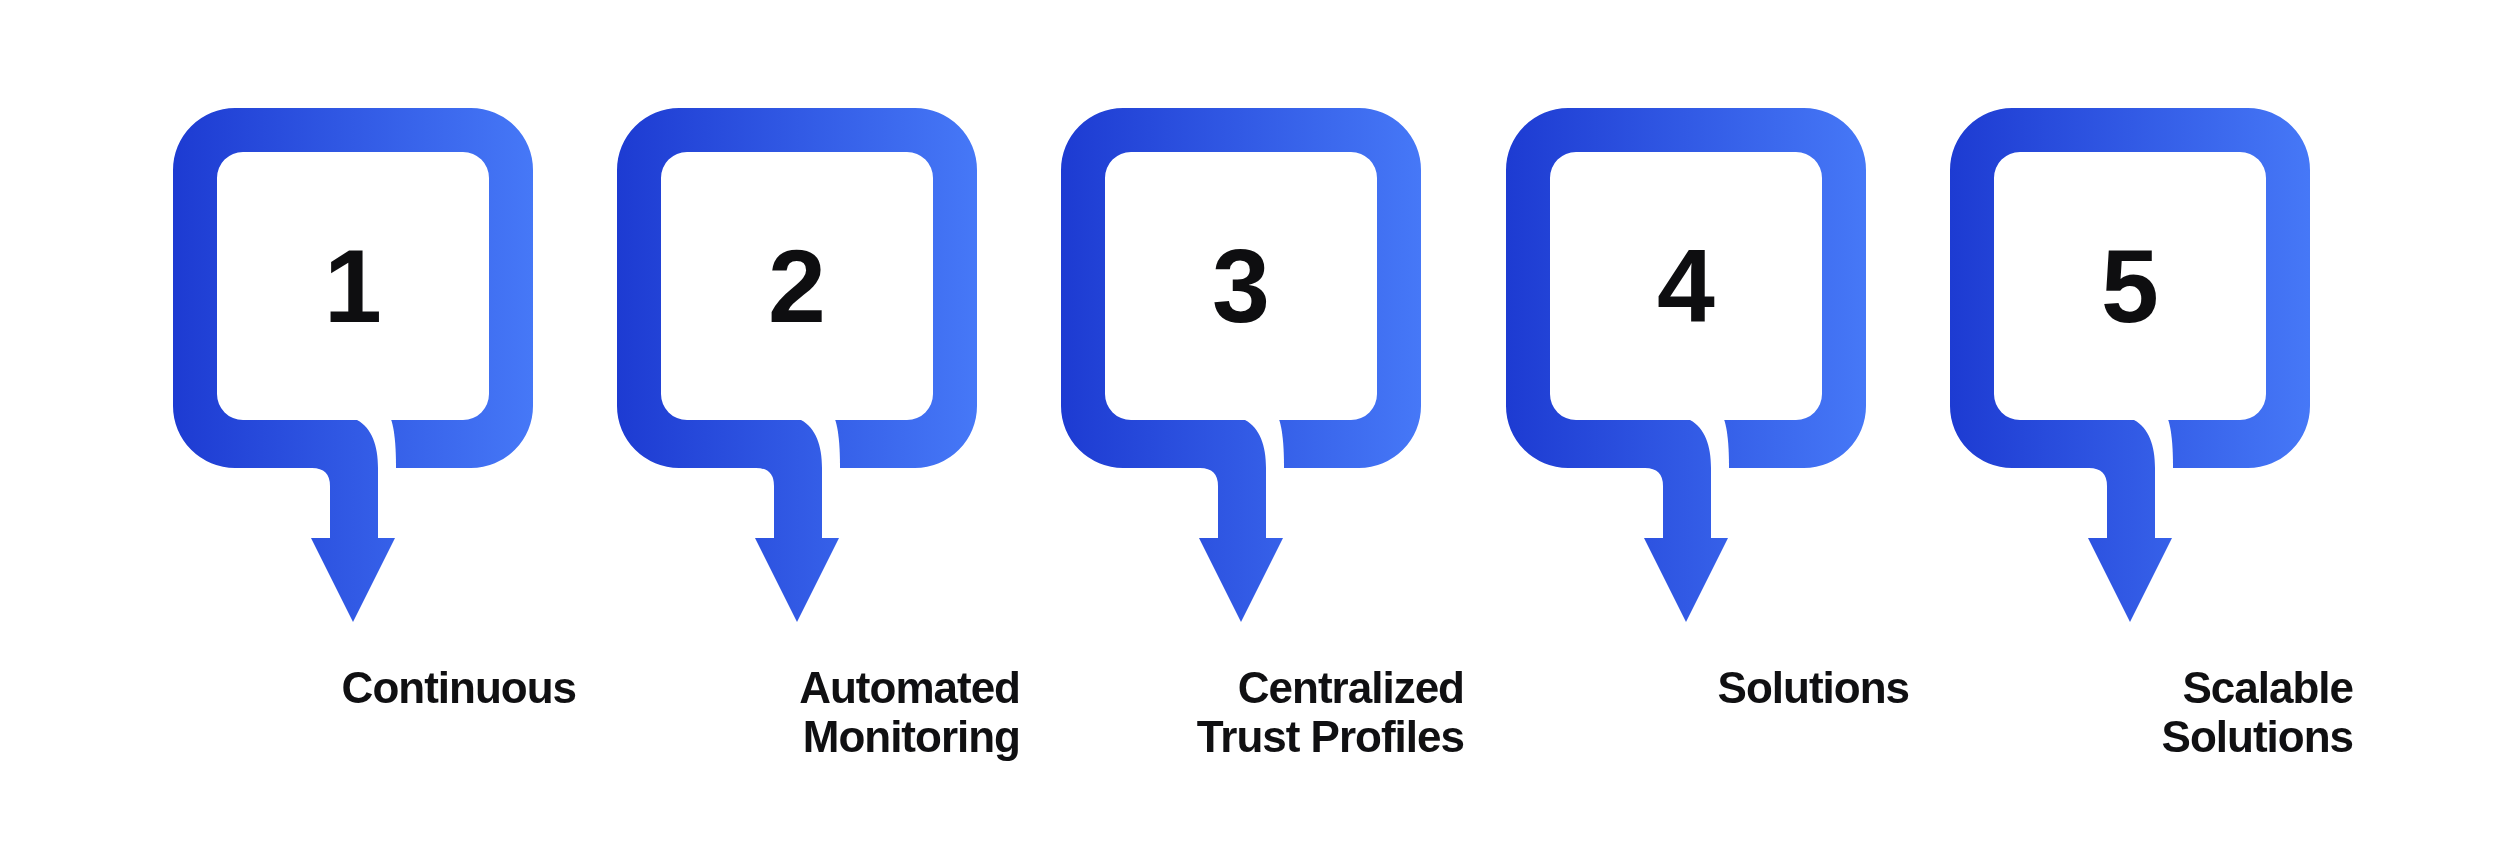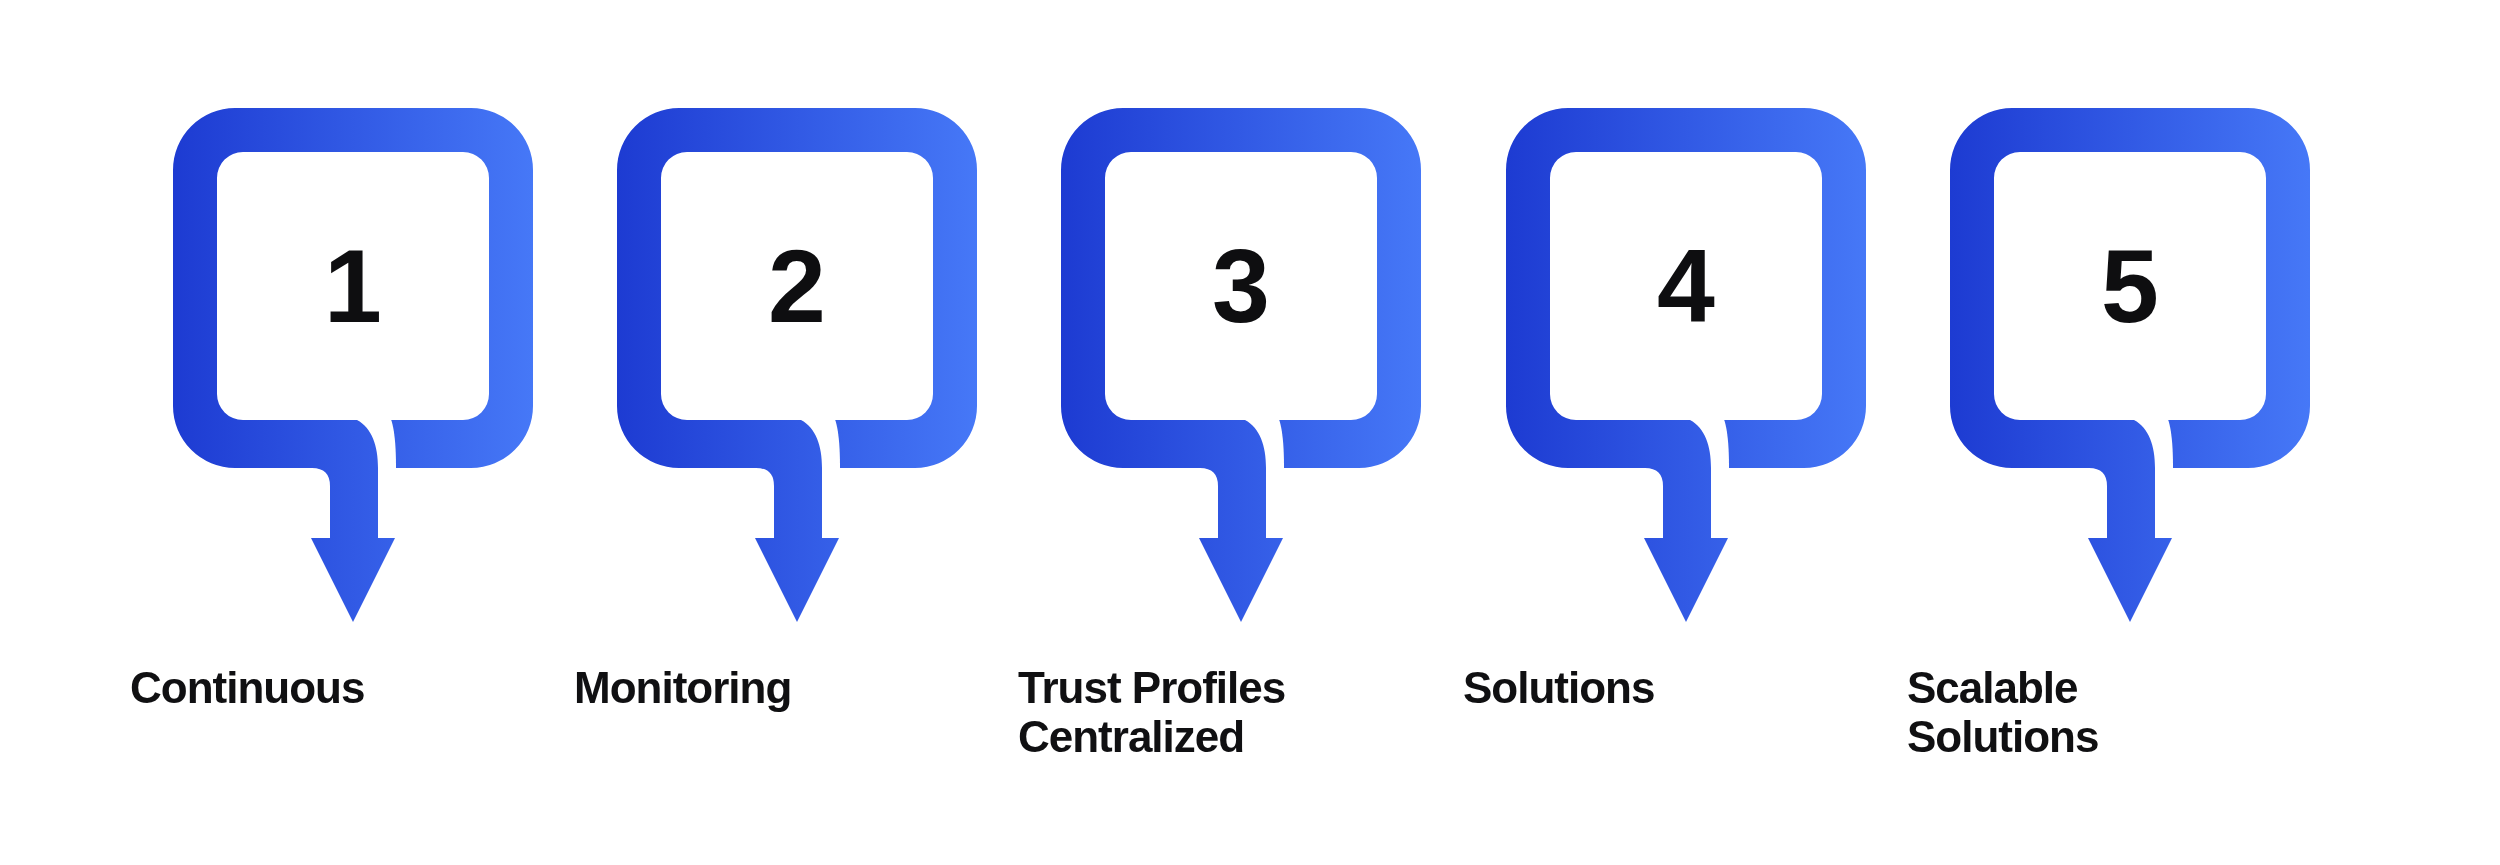--- a/index.html
+++ b/index.html
@@ -41,21 +41,21 @@
     font-size: 104px;
     font-weight: bold;
     color: #0e0e10;
     letter-spacing: 0px;
   }
   .label {
     position: absolute;
     left: 0;
     top: 663px;
     width: 446px;
-    text-align: left;
+    text-align: right;
     font-size: 44px;
     line-height: 49px;
     font-weight: bold;
     letter-spacing: -1px;
     color: #101012;
   }
   
   .step:nth-of-type(1) { left: 130px; }
   .step:nth-of-type(2) { left: 574px; }
   .step:nth-of-type(3) { left: 1018px; }
@@ -92,40 +92,41 @@
           <stop offset="0" stop-color="#1d3bd2"></stop>
           <stop offset="1" stop-color="#4678f7"></stop>
         </linearGradient>
       </defs>
       <path fill="url(#g2)" fill-rule="evenodd" d="M62,0 H298 A62,62 0 0 1 360,62 V298 A62,62 0 0 1 298,360 H62 A62,62 0 0 1 0,298 V62 A62,62 0 0 1 62,0 Z M70,44 H290 A26,26 0 0 1 316,70 V286 A26,26 0 0 1 290,312 H70 A26,26 0 0 1 44,286 V70 A26,26 0 0 1 70,44 Z"></path>
       <path fill="#ffffff" d="M150,305 H215 C221,314 223,334 223,360 L223,368 H150 Z"></path>
       <path fill="url(#g2)" d="M120,312 H184 C199,320 205,338 205,360 V430 H222 L180,514 L138,430 H157 V378 Q157,360 139,360 H120 Z"></path>
     </svg>
     <div class="num">2</div>
     <div class="label">
+      <div>Automated</div>
       <div>Monitoring</div>
     </div>
   </div>
 
   <div class="step">
     <svg class="motif" viewBox="0 0 360 515" aria-hidden="true">
       <defs>
         <linearGradient id="g3" x1="0" y1="0" x2="360" y2="0" gradientUnits="userSpaceOnUse">
           <stop offset="0" stop-color="#1d3bd2"></stop>
           <stop offset="1" stop-color="#4678f7"></stop>
         </linearGradient>
       </defs>
       <path fill="url(#g3)" fill-rule="evenodd" d="M62,0 H298 A62,62 0 0 1 360,62 V298 A62,62 0 0 1 298,360 H62 A62,62 0 0 1 0,298 V62 A62,62 0 0 1 62,0 Z M70,44 H290 A26,26 0 0 1 316,70 V286 A26,26 0 0 1 290,312 H70 A26,26 0 0 1 44,286 V70 A26,26 0 0 1 70,44 Z"></path>
       <path fill="#ffffff" d="M150,305 H215 C221,314 223,334 223,360 L223,368 H150 Z"></path>
       <path fill="url(#g3)" d="M120,312 H184 C199,320 205,338 205,360 V430 H222 L180,514 L138,430 H157 V378 Q157,360 139,360 H120 Z"></path>
     </svg>
     <div class="num">3</div>
     <div class="label">
+      <div>Centralized</div>
       <div>Trust Profiles</div>
-      <div>Centralized</div>
     </div>
   </div>
 
   <div class="step">
     <svg class="motif" viewBox="0 0 360 515" aria-hidden="true">
       <defs>
         <linearGradient id="g4" x1="0" y1="0" x2="360" y2="0" gradientUnits="userSpaceOnUse">
           <stop offset="0" stop-color="#1d3bd2"></stop>
           <stop offset="1" stop-color="#4678f7"></stop>
         </linearGradient>

